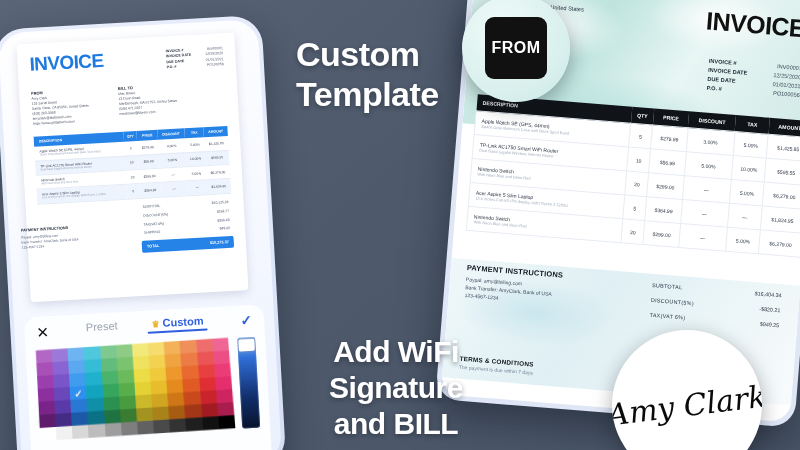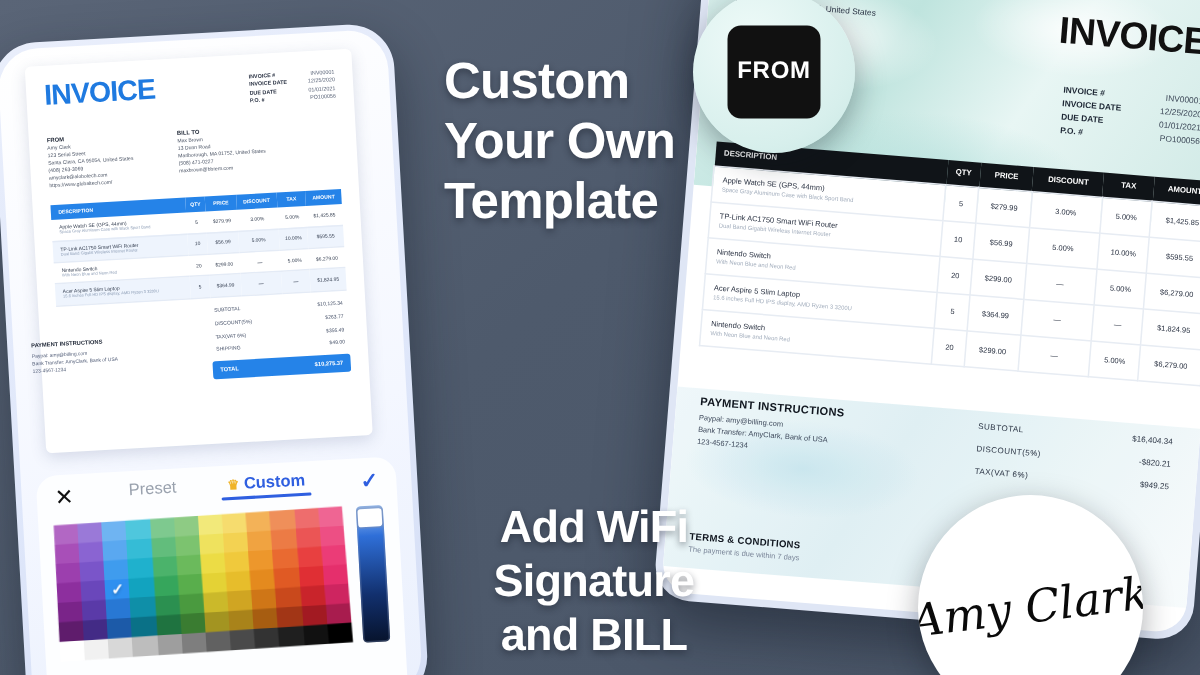--- a/index.html
+++ b/index.html
@@ -492,21 +492,20 @@
 
   <div class="mag mag-logo">
     <div class="logo-box">FROM</div>
   </div>
   <div class="mag mag-sig">
     <div class="sig-txt">Amy Clark</div>
   </div>
 
   <div class="copy copy-top">
     <div>Custom</div>
-    <div>Your Own</div>
     <div>Template</div>
   </div>
   <div class="copy copy-bottom">
     <div>Add WiFi</div>
     <div>Signature</div>
     <div>and BILL</div>
   </div>
 </div>
 
 </body></html>

